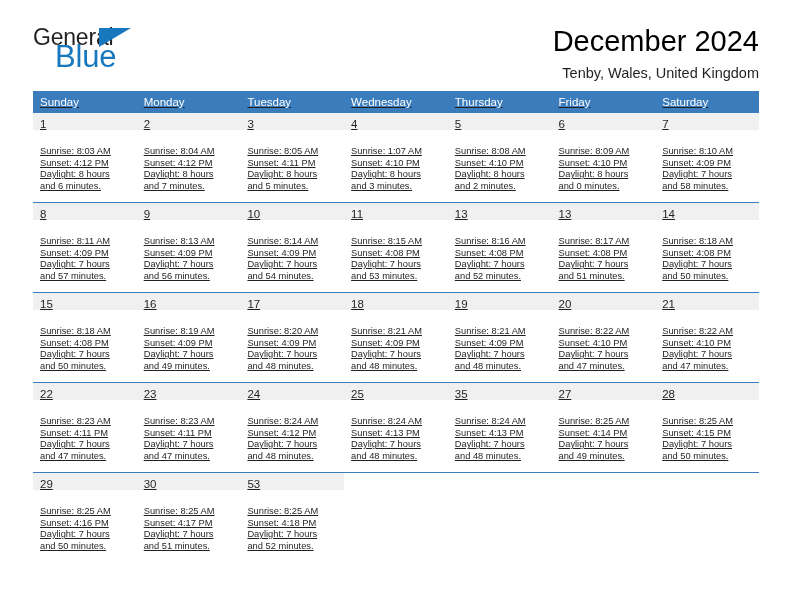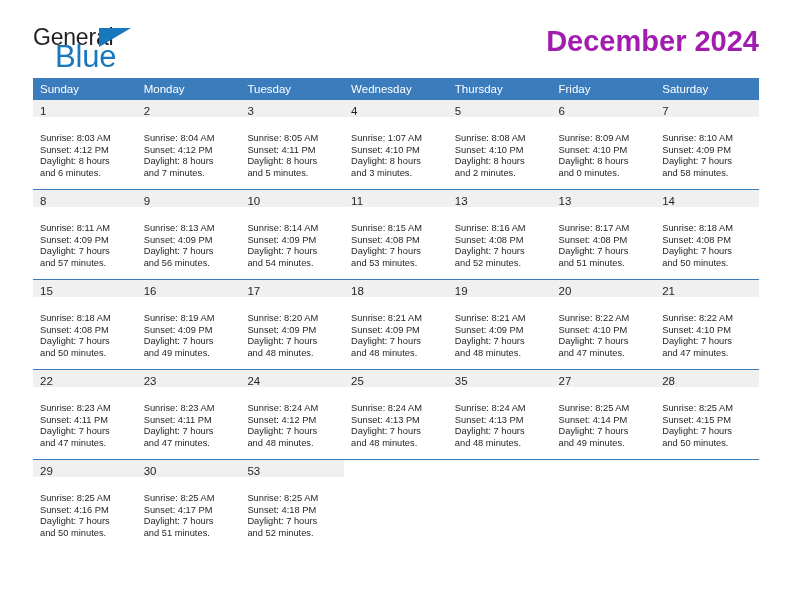--- a/index.html
+++ b/index.html
@@ -70,40 +70,41 @@
     border-bottom: 19px solid transparent;
   }
 
   .titlebox {
     text-align: right;
     flex: 0 0 auto;
     padding-top: 0px;
   }
   .cal-title {
     font-size: 29px;
-    color: #a21caf;
+    color: #000000;
     line-height: 34px;
-    font-weight: bold;
+    font-weight: normal;
     margin: 0;
     letter-spacing: 0px;
   }
   .cal-sub {
     font-size: 14.5px;
     color: #231f20;
     line-height: 22px;
     margin: 4px 0 0 0;
     letter-spacing: 0px;
   }
 
   
   .cal {
     width: 726px;
     border-collapse: collapse;
     table-layout: fixed;
-    margin-top: 6px;
+    margin-top: 19px;
+    text-decoration: underline;
   }
   .cal th {
     background: #3b7cbd;
     color: #ffffff;
     font-size: 11.5px;
     font-weight: normal;
     text-align: left;
     padding: 5px 0 5px 7px;
     height: 19px;
     box-sizing: border-box;
@@ -161,20 +162,21 @@
   <div class="header">
 
     <div class="logo">
       <span class="logo-general">General</span>
       <span class="logo-tri"></span>
       <span class="logo-blue">Blue</span>
     </div>
 
     <div class="titlebox">
       <h1 class="cal-title">December 2024</h1>
+      <div class="cal-sub">Tenby, Wales, United Kingdom</div>
     </div>
 
   </div>
 
   <table class="cal">
     <thead>
       <tr>
         <th>Sunday</th>
         <th>Monday</th>
         <th>Tuesday</th>

